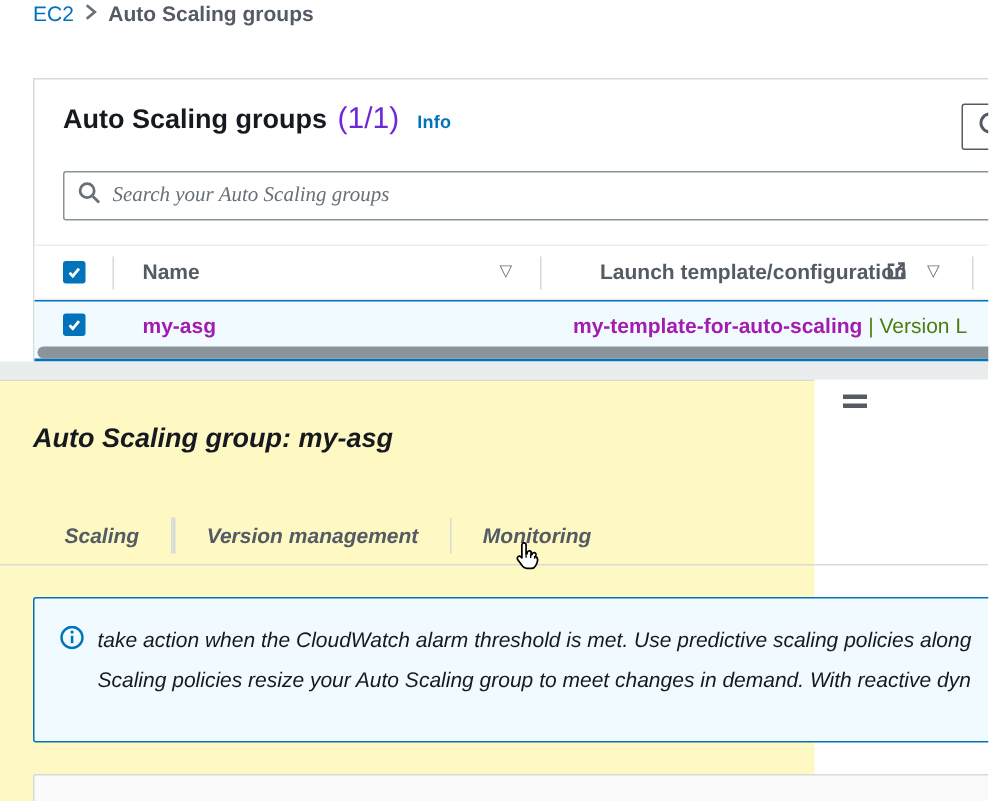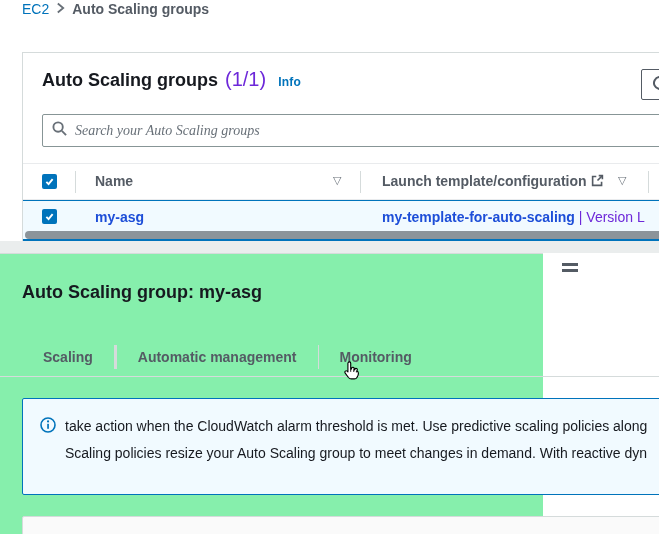--- a/index.html
+++ b/index.html
@@ -25,28 +25,28 @@
   .search-box input::placeholder { color:#687078; font-style:italic; }
 
   .thead { position:absolute; left:0px; top:110px; width:688px; height:37px; background:#fff; border-top:1px solid #e9ebed; border-bottom:1px solid #e9ebed; font-size:14px; color:#545b64; font-weight:bold; }
   .col-divider { position:absolute; top:7px; width:1px; height:22px; background:#d5dbdb; }
   .sort-icon { position:absolute; top:10px; font-size:11px; color:#687078; font-weight:normal; cursor:pointer; }
   .th-label { position:absolute; top:9px; white-space:nowrap; }
 
   .checkbox { position:absolute; width:15px; height:15px; background:#0073bb; border-radius:2px; display:flex; align-items:center; justify-content:center; cursor:pointer; }
 
   .trow { position:absolute; left:0px; top:147px; width:688px; height:41px; background:#f1faff; border-top:1px solid #0073bb; border-bottom:2px solid #0073bb; font-size:14px; }
-  .row-link { color:#1d4ed8; font-weight:bold; text-decoration:none; cursor:pointer; white-space:nowrap; }
-  .version-text { color:#6d28d9; font-weight:normal; }
+  .row-link { color:#a21caf; font-weight:bold; text-decoration:none; cursor:pointer; white-space:nowrap; }
+  .version-text { color:#4d7c0f; font-weight:normal; }
   .hscrollbar { position:absolute; left:2px; top:30px; width:680px; height:8px; border-radius:4px; background:#8b949a; cursor:pointer; }
 
   .gray-strip { position:absolute; left:0; top:241px; width:659px; height:12px; background:#eaeded; }
 
   
-  .split-panel { position:absolute; left:0; top:253px; width:543px; height:281px; background:#86efac; border-top:1px solid #d5dbdb; }
+  .split-panel { position:absolute; left:0; top:253px; width:543px; height:281px; background:#fef9c3; border-top:1px solid #d5dbdb;font-style:italic; }
   .split-handle { position:absolute; left:562px; top:9px; width:16px; cursor:row-resize; }
   .split-handle .bar { width:16px; height:3px; background:#545b64; margin-bottom:3px; }
   .panel-title { position:absolute; left:22px; top:28px; font-size:18px; font-weight:bold; color:#16191f; }
 
   .tabs { position:absolute; left:22px; top:82px; height:41px; display:flex; align-items:stretch; }
   .tab { position:relative; padding:0 21px; font-size:14px; font-weight:bold; color:#545b64; display:flex; align-items:center; white-space:nowrap; cursor:pointer; }
   .tab--active { color:#0073bb; }
   .tab--active::after { content:""; position:absolute; left:0; right:0; bottom:0; height:3px; background:#16191f; }
   .tab-divider { width:1px; background:#d5dbdb; align-self:center; height:24px; }
   .tabs-baseline { position:absolute; left:0; top:122px; width:659px; height:1px; background:#d5dbdb; }
@@ -105,21 +105,21 @@
     <div class="thead">
       <span class="checkbox" style="left:19px; top:10px;">
         <svg width="11" height="11" viewBox="0 0 14 14" fill="none" stroke="#fff" stroke-width="2.4">
             <path d="M3 7.5l2.8 2.8L11 4"></path>
           </svg>
       </span>
       <span class="col-divider" style="left:52px;"></span>
       <span class="th-label" style="left:72px;">Name</span>
       <span class="sort-icon" style="left:310px;">▽</span>
       <span class="col-divider" style="left:337px;"></span>
-      <span class="th-label" style="left:359px;">Launch template/configuration</span>
+      <span class="th-label" style="left:377px;">Launch template/configuration</span>
       <span style="position:absolute; left:568px; top:10px;">
         <svg width="13" height="13" viewBox="0 0 16 16" fill="none" stroke="#545b64" stroke-width="2">
             <path d="M13 9.5V14H2V3h4.5"></path>
             <path d="M9.5 2H14v4.5"></path>
             <path d="M14 2L8 8"></path>
           </svg>
       </span>
       <span class="sort-icon" style="left:595px;">▽</span>
       <span class="col-divider" style="left:625px;"></span>
     </div>
@@ -149,21 +149,21 @@
     </div>
 
     <div class="panel-title">Auto Scaling group: my-asg</div>
 
     <div class="tabs-baseline"></div>
     <div class="tabs">
       <div class="tab">Scaling</div>
       <div class="tab-divider"></div>
       <div class="tab-divider"></div>
       <div class="tab-divider"></div>
-      <div class="tab">Automatic management</div>
+      <div class="tab">Version management</div>
       <div class="tab-divider"></div>
       <div class="tab">Monitoring</div>
     </div>
 
     <div class="banner">
       <span class="banner-icon">
         <svg width="16" height="16" viewBox="0 0 16 16">
             <circle cx="8" cy="8" r="7" fill="none" stroke="#0073bb" stroke-width="1.6"></circle>
             <rect x="7.2" y="6.8" width="1.7" height="5" fill="#0073bb"></rect>
             <circle cx="8.05" cy="4.4" r="1.1" fill="#0073bb"></circle>

